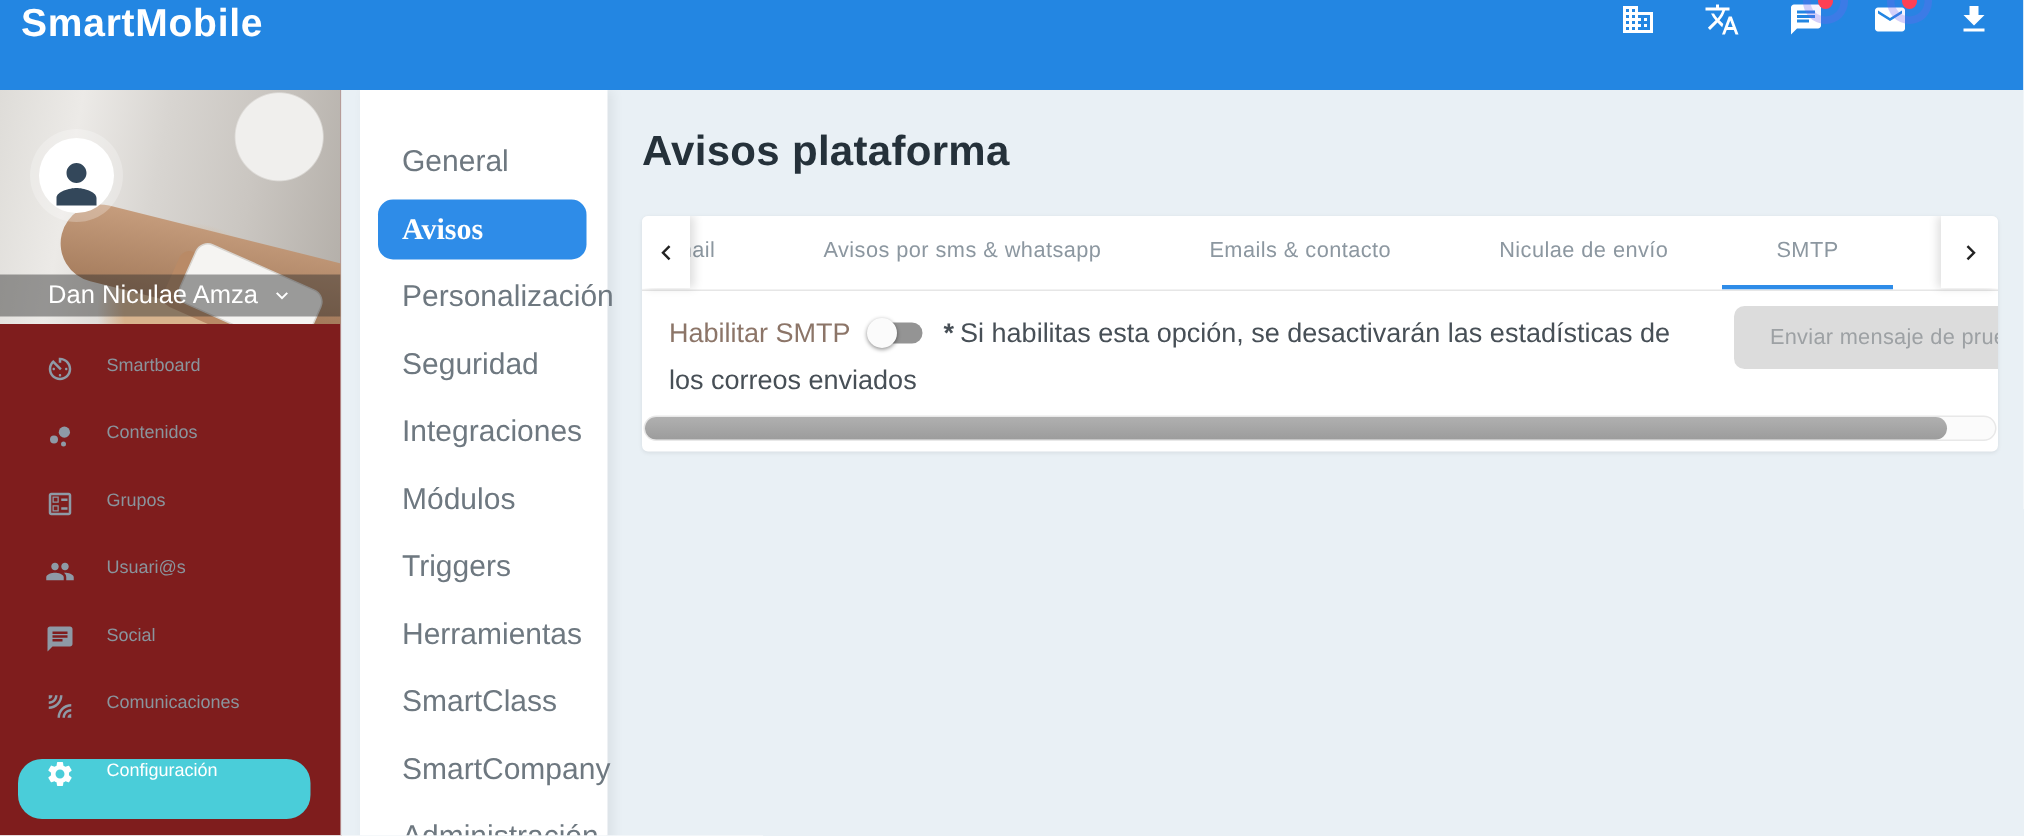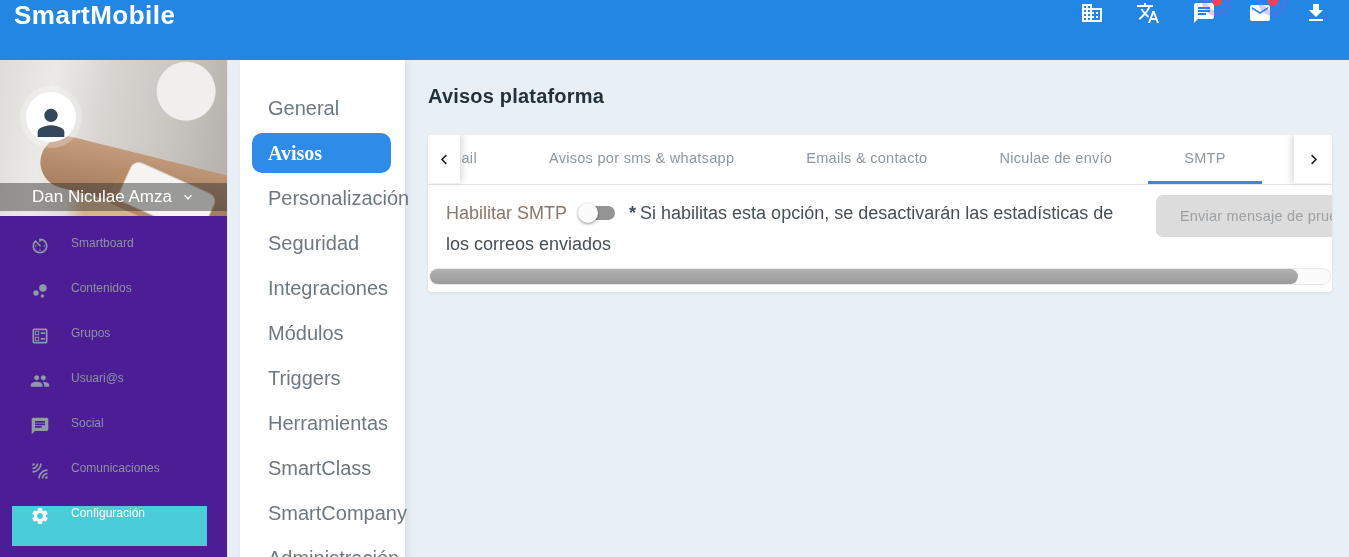--- a/index.html
+++ b/index.html
@@ -13,21 +13,21 @@
   .brand { color:#fff; font-size:26px; font-weight:700; letter-spacing:.5px; }
   .top-icons { display:flex; align-items:center; gap:30px; }
   .tool-btn { position:relative; width:26px; height:26px; display:flex; align-items:center; justify-content:center;
               background:none; border:none; cursor:pointer; color:#fff; }
   .tool-btn svg { width:24px; height:24px; fill:#fff; }
   .ripple { position:absolute; top:-14px; right:-15px; width:30px; height:30px; border-radius:50%;
             border:5px solid rgba(118,98,240,.25); background:rgba(118,98,240,.08); pointer-events:none; }
   .badge { position:absolute; top:-4px; right:-5px; width:10px; height:10px; border-radius:50%; background:#ff4054; }
 
   
-  .sidebar { position:absolute; top:60px; left:0; width:228px; bottom:0; background:#4c1d95;
+  .sidebar { position:absolute; top:60px; left:0; width:228px; bottom:0; background:#7f1d1d;
              border-right:1px solid #e3e6e8; z-index:20; }
   .profile { position:relative; height:156px; overflow:hidden;
      background:
        radial-gradient(circle 30px at 82% 20%, #f0efed 96%, transparent),
        radial-gradient(circle 60px at 55% 95%, #d8b48e 70%, transparent),
        linear-gradient(100deg,#dedcd8 0%,#eceae7 22%,#d8d5d1 45%,#cac6c1 70%,#b3aea8 100%); }
   .arm { position:absolute; left:38px; top:96px; width:215px; height:52px; border-radius:30px;
          background:linear-gradient(175deg,#c79e7e,#9c7354); transform:rotate(14deg); }
   .phone { position:absolute; right:14px; top:116px; width:92px; height:44px; border-radius:9px;
            background:#f5f4f2; border:1px solid #d8d4cf; transform:rotate(24deg);
@@ -38,35 +38,35 @@
   .avatar svg { width:40px; height:40px; fill:#33475a; }
   .name-strip { position:absolute; left:0; right:0; bottom:5px; height:28px; background:rgba(45,45,45,.45);
                 display:flex; align-items:center; justify-content:center; gap:9px; cursor:pointer; }
   .name-strip .uname { color:#fff; font-size:17px; }
   .name-strip svg { width:14px; height:14px; stroke:#fff; fill:none; stroke-width:2.4; }
 
   .main-nav { padding-top:20px; }
   .nav-item { height:45px; display:flex; align-items:flex-start; gap:21px; padding-left:30px;
               color:#8a949c; font-size:12px; cursor:pointer; }
   .nav-item svg { width:20px; height:20px; fill:#8e9aa6; flex:0 0 auto; }
-  .nav-item.active { background:#4acdd9; color:#fff; border-radius:0; margin:0 20px 0 12px;
+  .nav-item.active { background:#4acdd9; color:#fff; border-radius:16px; margin:0 20px 0 12px;
                      padding-left:18px; height:40px; }
   .nav-item.active svg { fill:#fff; }
 
   
   .settings-nav { position:absolute; top:60px; left:240px; width:165px; bottom:-40px; background:#fff;
                   box-shadow:3px 0 8px rgba(0,0,0,.07); padding-top:26px; z-index:10; }
   .set-item { height:45px; display:flex; align-items:center; padding-left:28px; color:#6e7880;
               font-size:20px; cursor:pointer; }
   .set-item.active { background:#2e8ce8; color:#fff; font-weight:600; border-radius:10px;
                      margin:2px 14px 3px 12px; padding-left:16px; height:40px;font-family:Liberation Serif, serif; }
 
   
   .content { position:absolute; top:60px; left:405px; right:0; bottom:0; padding:25px 17px 0 23px; }
-  .page-title { font-size:20px; font-weight:600; color:#25313a; letter-spacing:.2px; }
+  .page-title { font-size:28px; font-weight:600; color:#25313a; letter-spacing:.2px; }
 
   .card { position:relative; margin-top:27px; width:904px; background:#fff; border-radius:4px;
           box-shadow:0 1px 3px rgba(0,0,0,.08); overflow:hidden; }
   .tabbar { position:relative; height:50px; border-bottom:1px solid #e6e6e6; }
   .tabs-viewport { position:absolute; inset:0; overflow:hidden; }
   .tabs { display:flex; height:100%; margin-left:-98px; }
   .tab { display:flex; align-items:center; height:100%; padding:0 36px; font-size:14.5px;
          color:#8c97a0; white-space:nowrap; border:none; background:none; cursor:pointer;
          border-bottom:3px solid transparent; letter-spacing:.3px; }
   .tab.active { border-bottom-color:#2e8ce8; }

